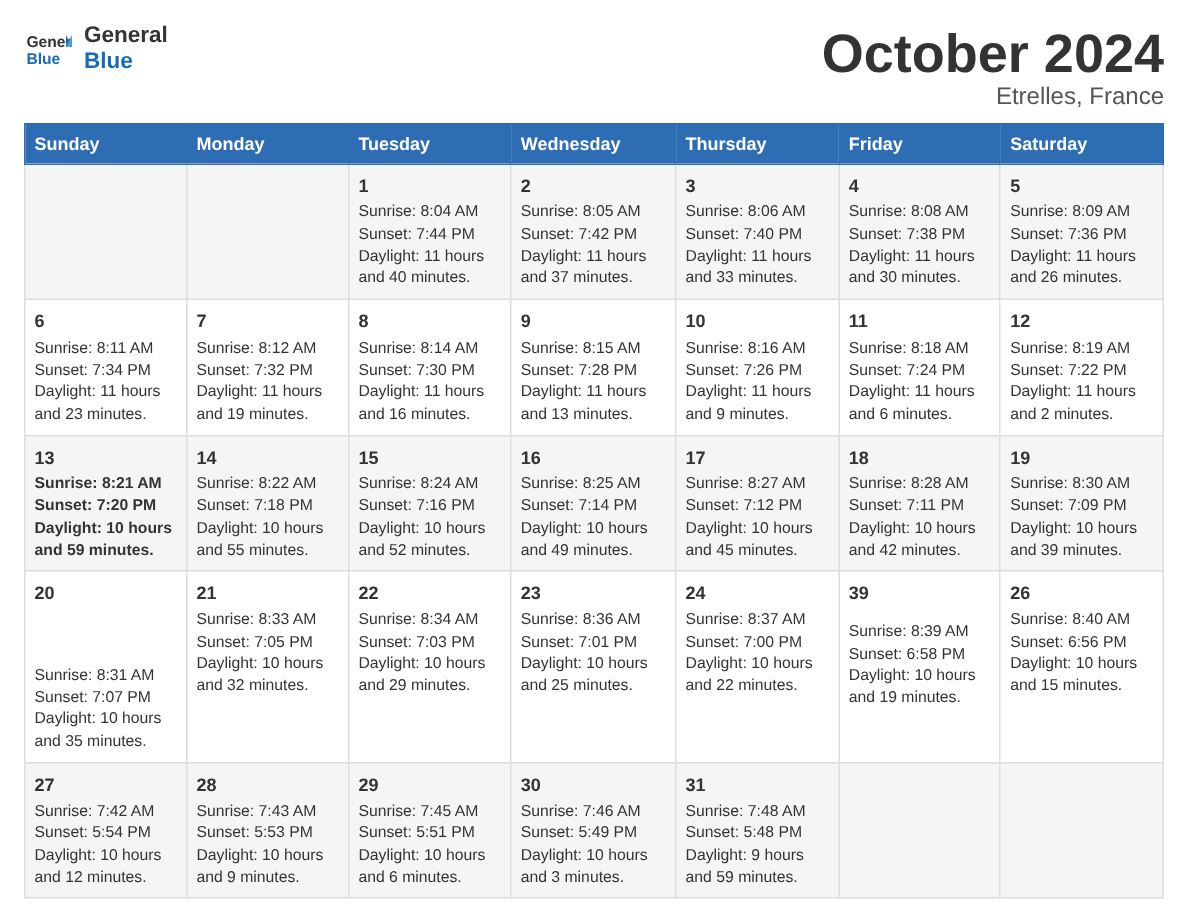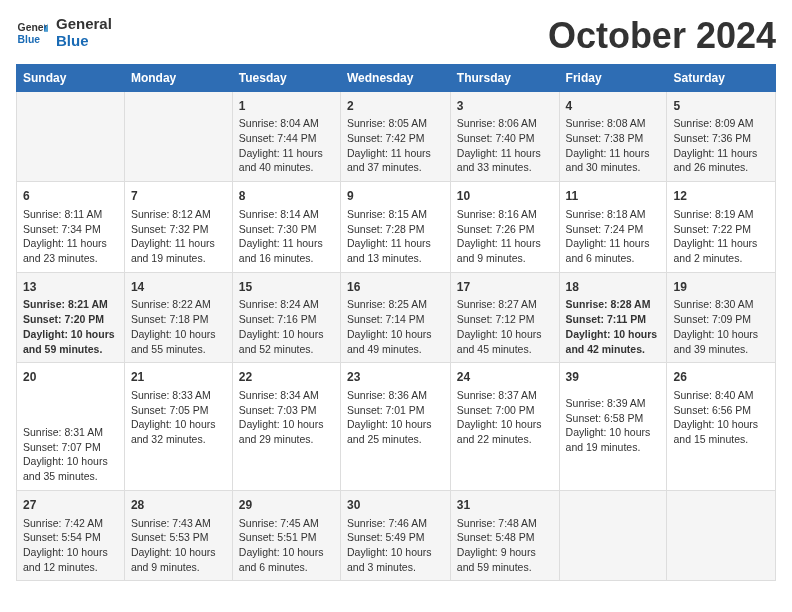--- a/index.html
+++ b/index.html
@@ -97,20 +97,21 @@
       <polygon points="35,8 40,18 35,18" fill="#1a6bb5"></polygon>
       <polygon points="35,18 40,8 40,18" fill="#4a9fd4"></polygon>
     </svg>
     <div style="display:flex;flex-direction:column;margin-left:4px;">
       <span style="font-size:15px;font-weight:bold;color:#333;line-height:1.1;">General</span>
       <span style="font-size:15px;font-weight:bold;color:#1a6bb5;line-height:1.1;">Blue</span>
     </div>
   </div>
   <div class="title-area">
     <div class="month-title">October 2024</div>
+    <div class="subtitle">Etrelles, France</div>
   </div>
 </div>
 
 <table>
   <thead>
     <tr id="weekday-header">
         <th>Sunday</th>
         <th>Monday</th>
         <th>Tuesday</th>
         <th>Wednesday</th>
@@ -224,21 +225,21 @@
 Daylight: 10 hours and 49 minutes.</div>
         </td>
         <td>
           <span class="day-number">17</span>
           <div class="day-info" style="white-space: pre-line;">Sunrise: 8:27 AM
 Sunset: 7:12 PM
 Daylight: 10 hours and 45 minutes.</div>
         </td>
         <td>
           <span class="day-number">18</span>
-          <div class="day-info" style="white-space: pre-line; font-weight: bold;">Sunrise: 8:28 AM
+          <div class="day-info" style="white-space: pre-line;">Sunrise: 8:28 AM
 Sunset: 7:11 PM
 Daylight: 10 hours and 42 minutes.</div>
         </td>
         <td>
           <span class="day-number">19</span>
           <div class="day-info" style="white-space: pre-line;">Sunrise: 8:30 AM
 Sunset: 7:09 PM
 Daylight: 10 hours and 39 minutes.</div>
         </td>
       </tr>

